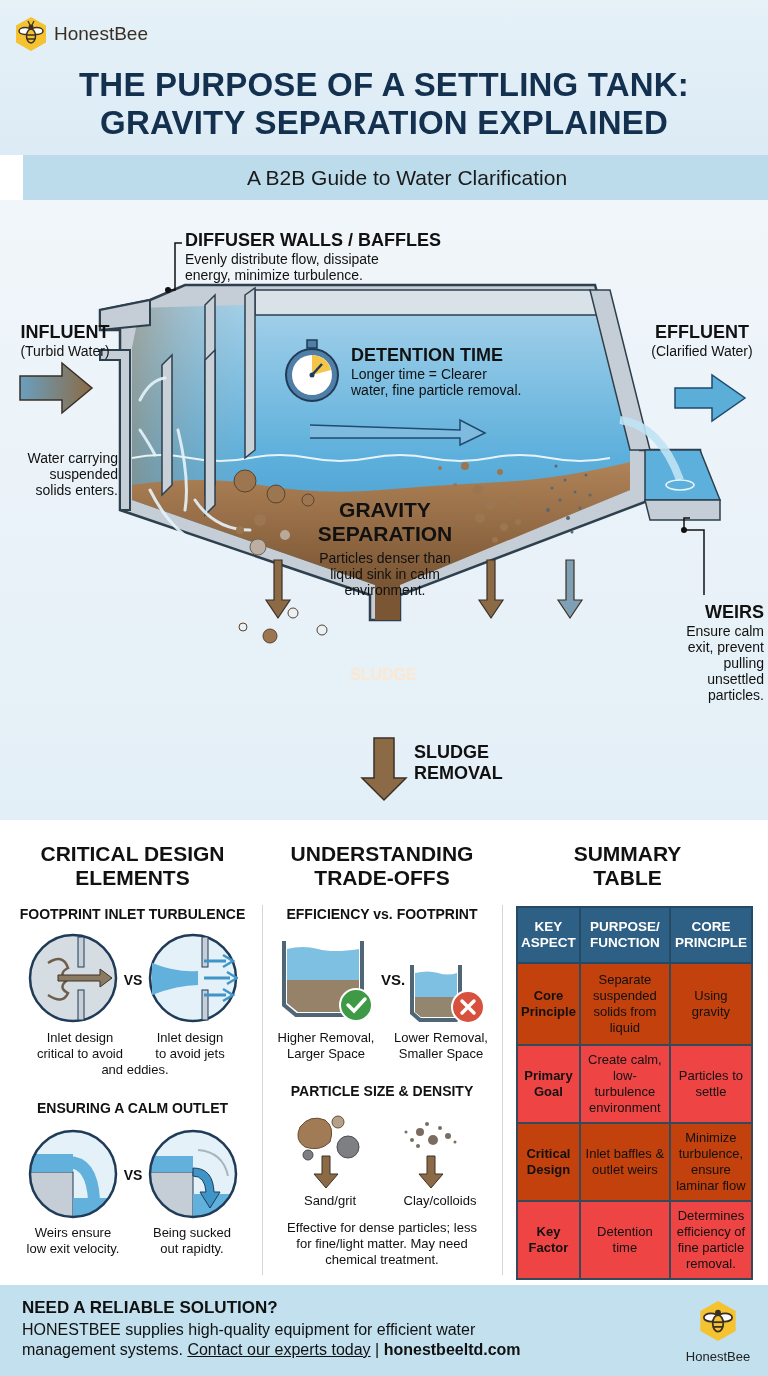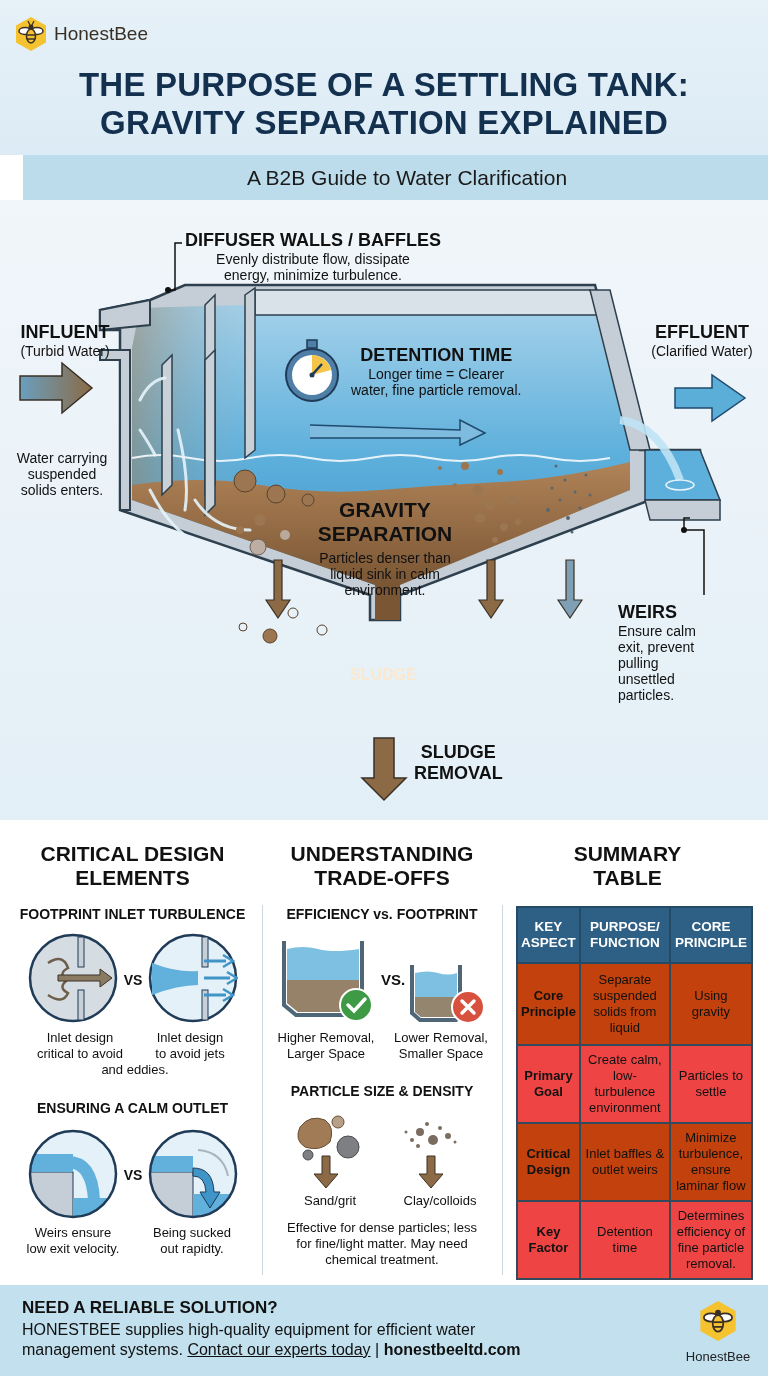--- a/index.html
+++ b/index.html
@@ -4,21 +4,21 @@
 <style>
   * { box-sizing: border-box; margin: 0; padding: 0; }
   body { width: 768px; height: 1376px; font-family: "Liberation Sans", sans-serif; background: #ffffff; position: relative; overflow: hidden; color: #111; }
   .header { position: absolute; left: 0; top: 0; width: 768px; height: 155px; background: linear-gradient(180deg,#e6f1f8,#dcebf5); }
   .logo { position: absolute; left: 14px; top: 16px; display: flex; align-items: center; gap: 6px; }
   .logo-text { font-size: 19px; color: #3a2f25; }
   .title { position: absolute; left: 0; top: 66px; width: 768px; text-align: center; font-weight: bold; font-size: 33px; line-height: 38px; color: #13304f; letter-spacing: 0.2px; }
   .subtitle-bar { position: absolute; left: 0; top: 155px; width: 768px; height: 45px; background: #bcdcec; text-align: center; font-size: 21px; line-height: 45px; color: #1a1a1a; margin-left: 23px; }
   .diagram { position: absolute; left: 0; top: 200px; width: 768px; height: 620px; background: linear-gradient(180deg,#f1f6fa,#e3eff7); }
   .diagram svg { position: absolute; left: 0; top: 0; }
-  .lbl { position: absolute; color: #111; text-align: center; }
+  .lbl { position: absolute; color: #111; }
   .lbl-h { font-weight: bold; font-size: 18px; }
   .lbl-s { font-size: 14px; line-height: 16px; }
   .lower { position: absolute; left: 0; top: 820px; width: 768px; height: 465px; background: #fff; }
   .col-title { position: absolute; text-align: center; font-weight: bold; font-size: 21px; line-height: 24px; color: #111; }
   .sub-h { position: absolute; text-align: center; font-weight: bold; font-size: 14px; color: #111; }
   .cap { position: absolute; text-align: center; font-size: 13px; line-height: 16px; color: #111; }
   .vdiv { position: absolute; width: 1px; background: #cfd6dc; }
   table.summary { position: absolute; left: 516px; top: 906px; width: 237px; border-collapse: collapse; font-size: 13px; line-height: 16px; text-align: center; }
   table.summary th { background: #2e5f84; color: #fff; font-weight: bold; font-size: 13.5px; padding: 11px 2px; border: 2px solid #244a66; }
   table.summary td { border: 2px solid #34495a; padding: 4px 3px; color: #111; }
@@ -190,21 +190,21 @@
   <div class="lbl" style="left:185px;top:30px;">
     <div class="lbl-h">DIFFUSER WALLS / BAFFLES</div>
     <div class="lbl-s">Evenly distribute flow, dissipate</div>
     <div class="lbl-s">energy, minimize turbulence.</div>
   </div>
 
   <div class="lbl" style="left:10px;top:122px;width:110px;text-align:center;">
     <div class="lbl-h">INFLUENT</div>
     <div class="lbl-s">(Turbid Water)</div>
   </div>
-  <div class="lbl lbl-s" style="left:6px;top:250px;width:112px;text-align:center;">
+  <div class="lbl lbl-s" style="left:6px;top:250px;width:112px;text-align:right;">
     <div>Water carrying</div>
     <div>suspended</div>
     <div>solids enters.</div>
   </div>
 
   <div class="lbl" style="left:351px;top:145px;">
     <div class="lbl-h">DETENTION TIME</div>
     <div class="lbl-s">Longer time = Clearer</div>
     <div class="lbl-s">water, fine particle removal.</div>
   </div>
@@ -215,21 +215,21 @@
   </div>
 
   <div class="lbl" style="left:305px;top:298px;width:160px;text-align:center;">
     <div class="lbl-h" style="font-size:21px;line-height:24px;">GRAVITY</div>
     <div class="lbl-h" style="font-size:21px;line-height:24px;">SEPARATION</div>
     <div class="lbl-s" style="margin-top:4px;">Particles denser than</div>
     <div class="lbl-s">liquid sink in calm</div>
     <div class="lbl-s">environment.</div>
   </div>
 
-  <div class="lbl" style="left:618px;top:402px;width:100px;text-align:left;">
+  <div class="lbl" style="left:664px;top:402px;width:100px;text-align:right;">
     <div class="lbl-h">WEIRS</div>
     <div class="lbl-s">Ensure calm</div>
     <div class="lbl-s">exit, prevent</div>
     <div class="lbl-s">pulling</div>
     <div class="lbl-s">unsettled</div>
     <div class="lbl-s">particles.</div>
   </div>
 
   <div class="lbl lbl-h" style="left:350px;top:466px;color:#fbe8cf;font-size:16px;">SLUDGE</div>
 

